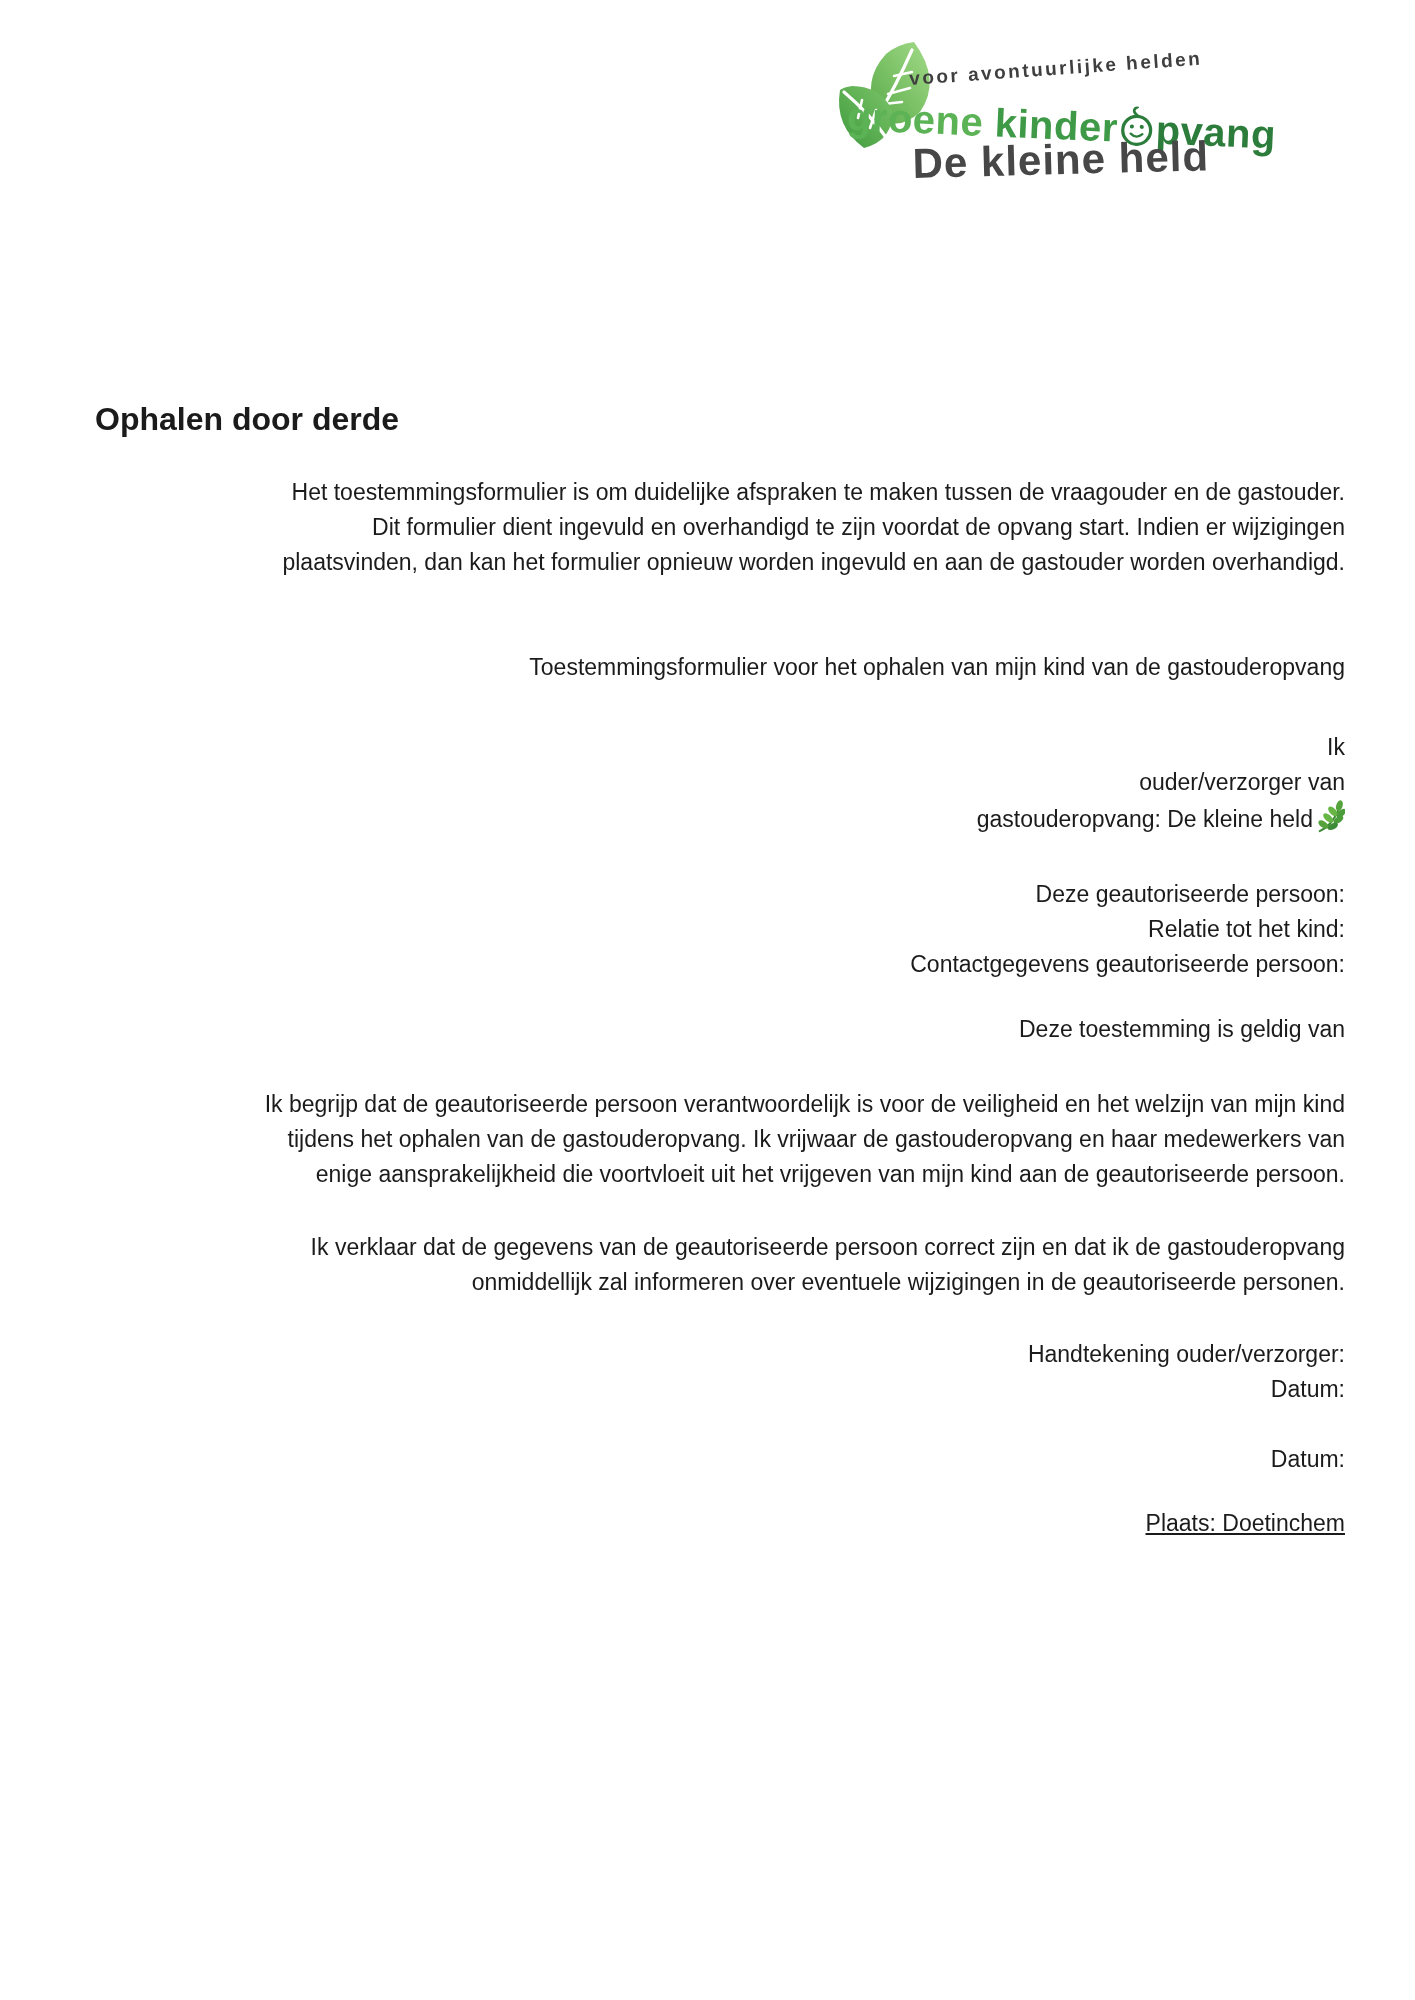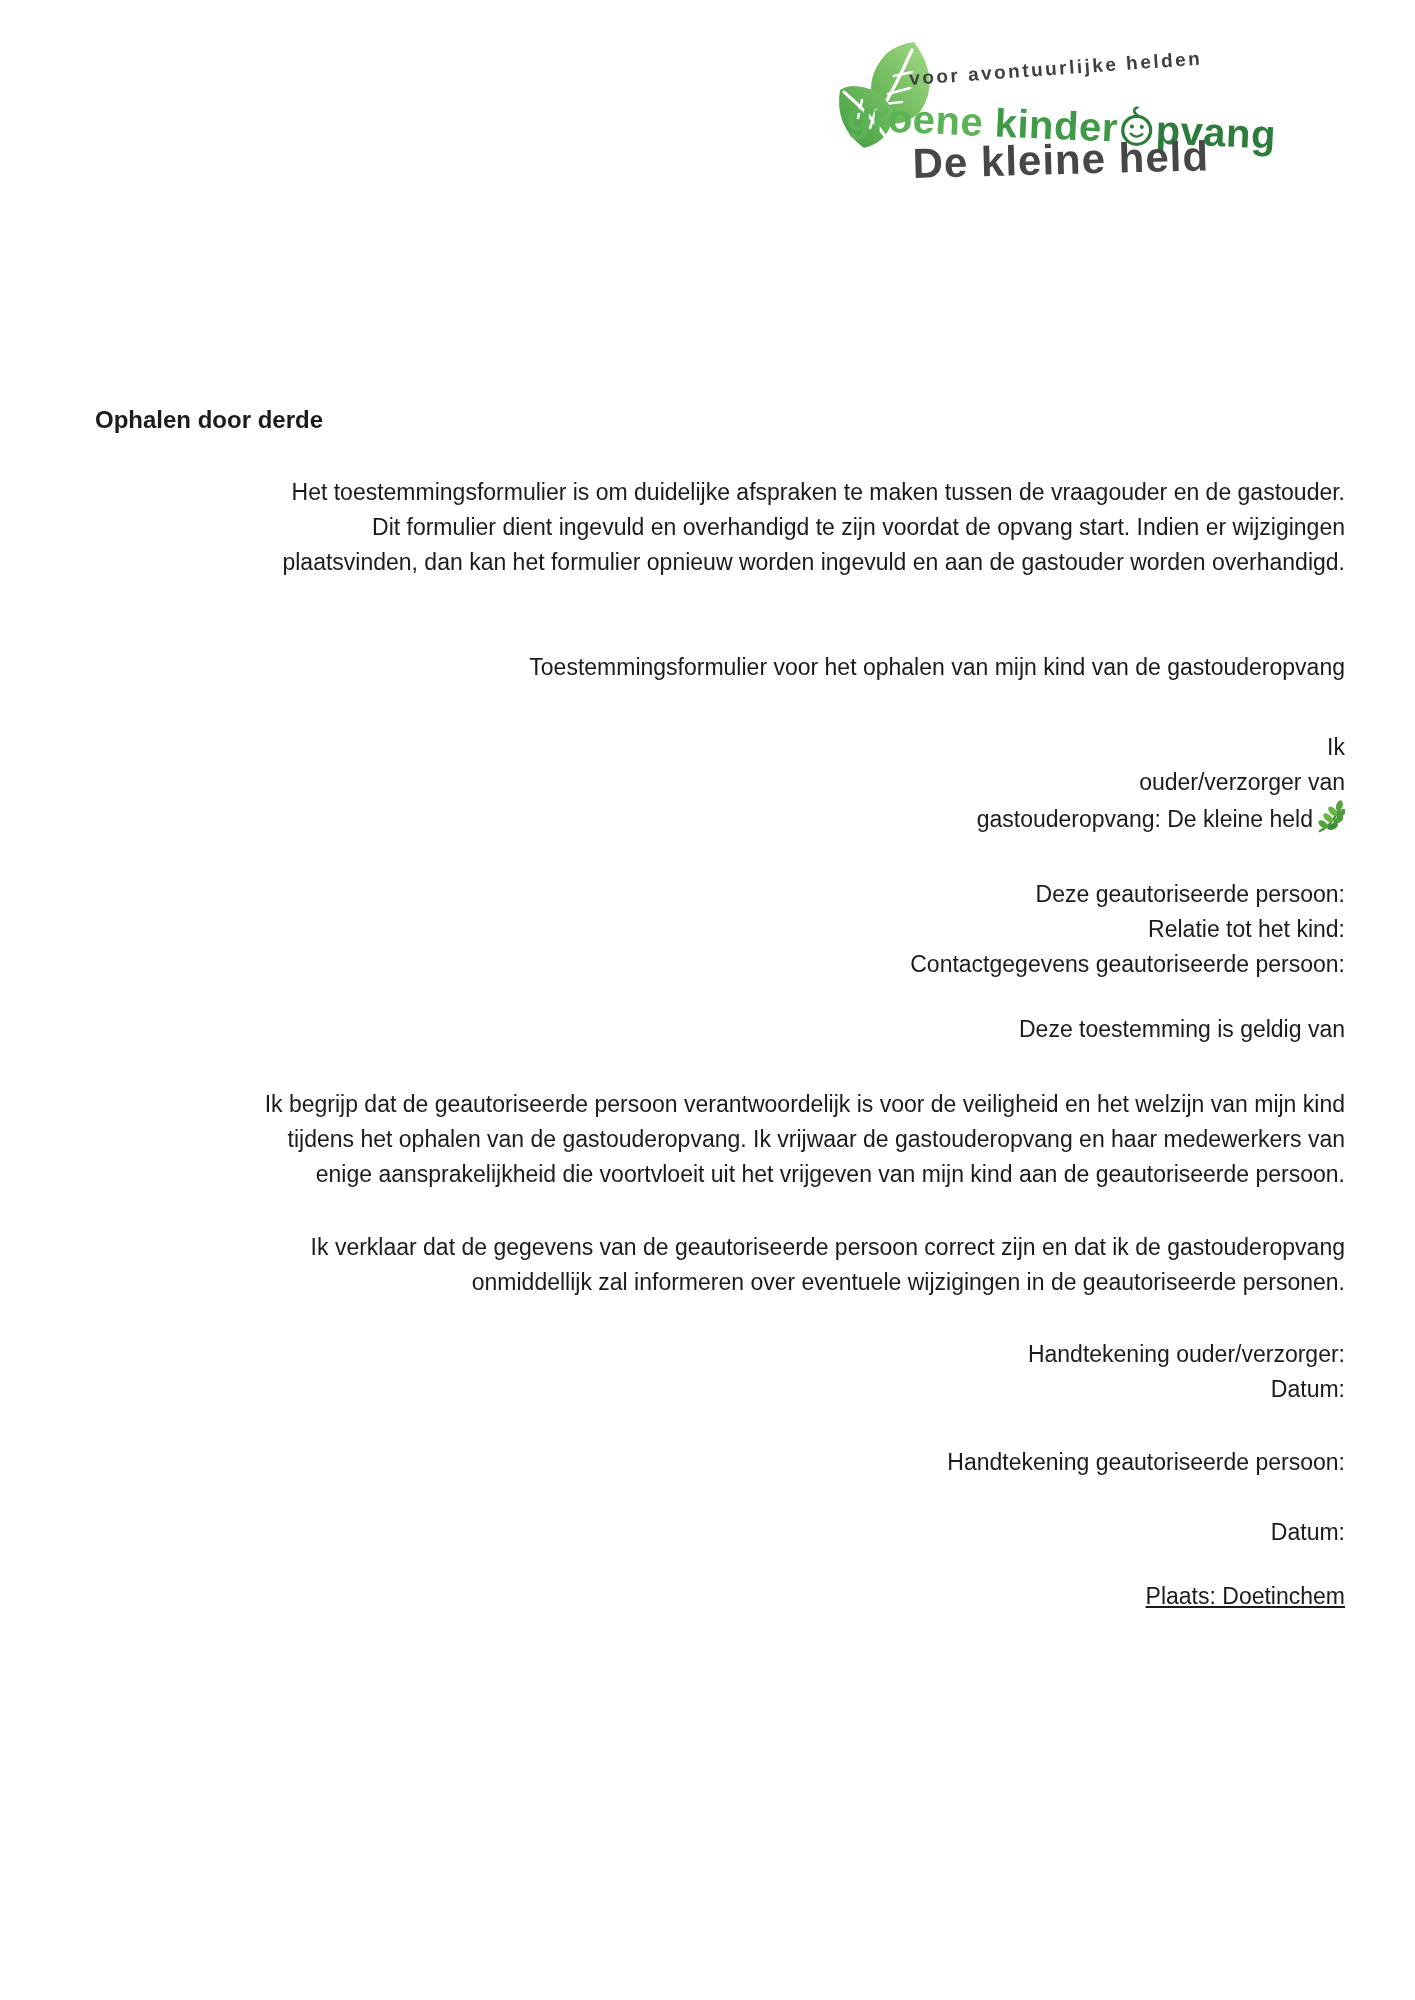--- a/index.html
+++ b/index.html
@@ -41,21 +41,21 @@
     white-space:pre;
   }
 
   
   .content {
     position:absolute; left:95px; top:0; width:1250px;
     font-size:23px; line-height:35px;
   }
   .content p { margin:0; }
   .line { display:block; white-space:pre;text-align:right; }
-  .heading { margin-top:402px !important; font-weight:bold; font-size:24px; }
+  .heading { margin-top:402px !important; font-weight:bold; font-size:32px; }
   .mt-intro    { margin-top:38px !important; }
   .mt-title    { margin-top:70px !important; }
   .mt-consent  { margin-top:45px !important; }
   .mt-fields   { margin-top:40px !important; }
   .mt-validity { margin-top:30px !important; }
   .mt-liab     { margin-top:40px !important; }
   .mt-decl     { margin-top:38px !important; }
   .mt-sig1     { margin-top:37px !important; }
   .mt-sig2     { margin-top:38px !important; }
   .mt-datum2   { margin-top:35px !important; }
@@ -145,23 +145,20 @@
     <p class="mt-decl">
       <span class="line">Ik verklaar dat de gegevens van de geautoriseerde persoon correct zijn en dat ik de gastouderopvang</span>
       <span class="line">onmiddellijk zal informeren over eventuele wijzigingen in de geautoriseerde personen.</span>
     </p>
 
     <p class="mt-sig1">
       <span class="line">Handtekening ouder/verzorger:</span>
       <span class="line">Datum:</span>
     </p>
 
-    <p class="mt-sig2">
-      <span class="line">Handtekening geautoriseerde persoon:</span>
-    </p>
 
     <p class="mt-datum2">
       <span class="line">Datum:</span>
     </p>
 
     <p class="mt-plaats">
       <span class="line">Plaats: Doetinchem</span>
     </p>
 
   </div>

